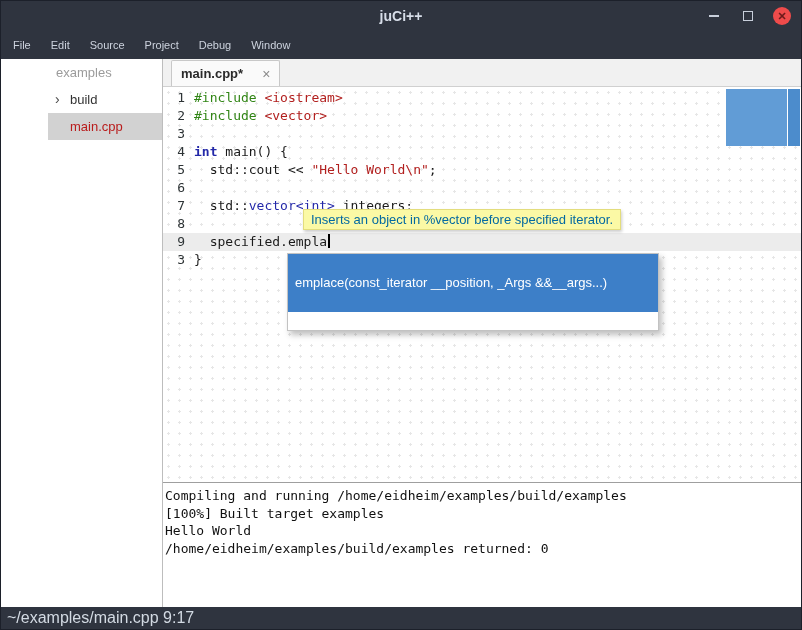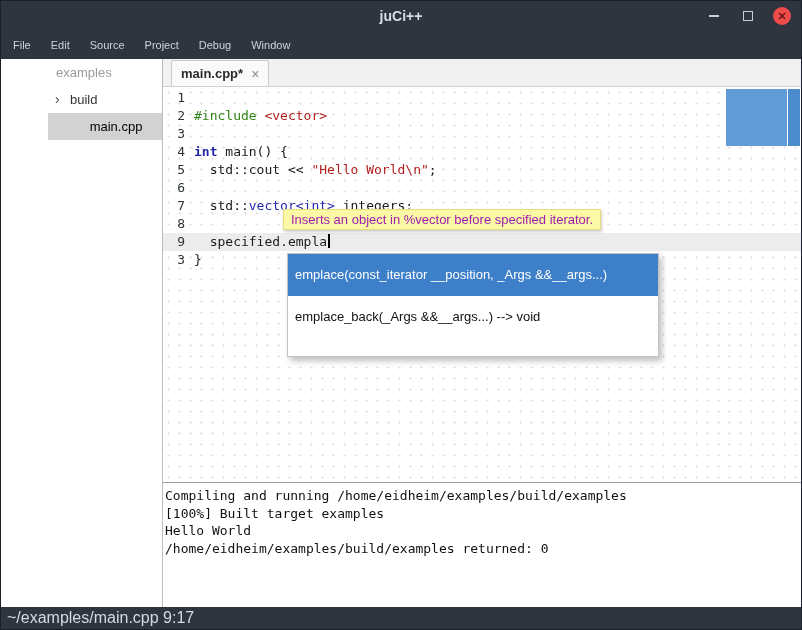--- a/index.html
+++ b/index.html
@@ -18,52 +18,52 @@
     color:rgba(40,0,0,0.65);font-size:11px;font-weight:bold;line-height:18px;text-align:center;}
   
   .menubar{height:28px;background:var(--titlebar-bg,#2f343f);display:flex;align-items:center;padding-left:2px;}
   .menu-item{color:#cdd3de;font-size:11px;padding:0 10px;line-height:28px;}
   
   .main{position:absolute;top:58px;left:0;right:0;bottom:22px;display:flex;}
   .sidebar{width:162px;min-width:162px;background:#fff;border-right:1px solid #bdbdbd;box-sizing:border-box;padding-left:47px;}
   .side-header{color:#9b9b9b;font-size:13px;padding:6px 8px 6px 8px;}
   .tree-row{position:relative;height:27px;display:flex;align-items:center;padding-left:22px;
     font-size:13px;color:#333;}
-  .tree-row.selected{background:var(--sidebar-selected-bg,#d2d2d2);color:#000000;justify-content:center;}
+  .tree-row.selected{background:var(--sidebar-selected-bg,#d2d2d2);color:#b91c1c;}
   .chev{position:absolute;left:7px;top:50%;transform:translateY(-54%);font-size:14px;color:#4a4a4a;}
   .right{flex:1;display:flex;flex-direction:column;min-width:0;}
   
   .tabbar{height:28px;background:#f1f1f1;border-bottom:1px solid #d0d0d0;display:flex;align-items:flex-end;box-sizing:border-box;}
   .tab{height:26px;margin-left:8px;padding:0 9px;background:#fafafa;border:1px solid #c8c8c8;border-bottom:none;
-    border-radius:2px 2px 0 0;display:flex;align-items:center;gap:8px;font-size:13px;font-weight:bold;color:#2a2a2a;box-sizing:border-box;}
+    border-radius:2px 2px 0 0;display:flex;align-items:center;gap:19px;font-size:13px;font-weight:bold;color:#2a2a2a;box-sizing:border-box;}
   .tab-close{color:#8a8a8a;font-weight:normal;font-size:14px;line-height:14px;}
   
   .editor{flex:1;position:relative;background:#fff;overflow:hidden;
     background-image:radial-gradient(#e6e6e6 1px, transparent 1.2px);background-size:11px 11px;}
   .code-lines{position:absolute;top:2px;left:0;right:0;
     font-family:"DejaVu Sans Mono", monospace;font-size:13px;line-height:18px;}
   .line{display:flex;height:18px;white-space:pre;}
   .line.current{background:var(--current-line-bg,#ececec);}
   .num{display:inline-block;width:22px;min-width:22px;text-align:right;padding-right:9px;color:#2e3436;}
   .code{white-space:pre;color:#1a1a1a;}
   .tok-pp{color:var(--syntax-preprocessor,#318515);}
   .tok-inc{color:var(--syntax-include-path,#b2201f);}
   .tok-kw{color:var(--syntax-keyword,#2328a8);font-weight:bold;}
   .tok-type{color:var(--syntax-type,#2328a8);}
   .tok-str{color:var(--syntax-string,#b2201f);}
   .tok-plain{color:#1a1a1a;}
   .cursor{display:inline-block;width:2px;height:14px;background:#000;vertical-align:-2px;margin-left:1px;}
   .overview{position:absolute;top:2px;right:14px;width:61px;height:57px;background:var(--minimap,#619cd6);}
   .vscroll{position:absolute;top:2px;right:1px;width:12px;height:57px;background:var(--minimap-scrollbar,#4c8ccc);}
-  .tooltip{position:absolute;left:120px;top:122px;background:var(--tooltip-bg,#fbf9a5);
-    border:1px solid #e3dd7d;padding:2px 7px;font-size:13px;color:#a21caf;white-space:nowrap;
+  .tooltip{position:absolute;left:140px;top:122px;background:var(--tooltip-bg,#fbf9a5);
+    border:1px solid #e3dd7d;padding:2px 7px;font-size:13px;color:#0369a1;white-space:nowrap;
     box-shadow:1px 2px 3px rgba(0,0,0,0.2);}
   .completion{position:absolute;left:124px;top:166px;width:372px;background:#fff;
     border:1px solid #c2c2c2;box-shadow:3px 4px 6px rgba(0,0,0,0.25);padding-bottom:18px;box-sizing:border-box;}
-  .cc-item{height:26px;line-height:26px;padding:8px 7px;font-size:13px;color:#111;
+  .cc-item{height:26px;line-height:26px;padding:16px 7px;font-size:13px;color:#111;
     white-space:nowrap;overflow:hidden;}
   .cc-item.selected{background:var(--selection-blue,#3d7fc8);color:#fff;}
   
   .terminal{height:125px;min-height:125px;border-top:1px solid #9f9f9f;background:#fff;
     font-family:"DejaVu Sans Mono", monospace;font-size:13px;line-height:17.5px;
     color:#111;padding:4px 2px 0 2px;box-sizing:border-box;overflow:hidden;}
   .tline{white-space:pre;}
   
   .statusbar{position:absolute;left:0;right:0;bottom:0;height:22px;background:var(--titlebar-bg,#2f343f);
     display:flex;align-items:center;padding-left:6px;color:#d3dae3;font-size:16px;}
@@ -112,37 +112,36 @@
     <div class="right">
       <div class="tabbar">
         <div class="tab">
           <span>main.cpp*</span>
           <span class="tab-close">×</span>
         </div>
       </div>
 
       <div class="editor">
         <div class="code-lines" id="code">
-            <div class="line"><span class="num">1</span></div>
+            <div class="line"><span class="num">1</span><span class="code"><span class="tok-pp">#include</span><span class="tok-plain"> </span><span class="tok-inc">&lt;iostream&gt;</span></span></div>
             <div class="line"><span class="num">2</span><span class="code"><span class="tok-pp">#include</span><span class="tok-plain"> </span><span class="tok-inc">&lt;vector&gt;</span></span></div>
             <div class="line"><span class="num">3</span><span class="code"></span></div>
             <div class="line"><span class="num">4</span><span class="code"><span class="tok-kw">int</span><span class="tok-plain"> main() {</span></span></div>
             <div class="line"><span class="num">5</span><span class="code"><span class="tok-plain">  std::cout &lt;&lt; </span><span class="tok-str">"Hello World\n"</span><span class="tok-plain">;</span></span></div>
             <div class="line"><span class="num">6</span><span class="code"></span></div>
             <div class="line"><span class="num">7</span><span class="code"><span class="tok-plain">  std::</span><span class="tok-type">vector&lt;int&gt;</span><span class="tok-plain"> integers;</span></span></div>
             <div class="line"><span class="num">8</span><span class="code"></span></div>
             <div class="line current"><span class="num">9</span><span class="code"><span class="tok-plain">  specified.empla</span><span class="cursor"></span></span></div>
             <div class="line"><span class="num">3</span><span class="code"><span class="tok-plain">}</span></span></div>
           </div>
         <div class="overview"></div>
         <div class="vscroll"></div>
         <div class="tooltip">Inserts an object in %vector before specified iterator.</div>
         <div class="completion" id="completion">
             <div class="cc-item selected">emplace(const_iterator __position, _Args &amp;&amp;__args...)</div>
-            <div class="cc-item">emplace_back(_Args &amp;&amp;__args...) --&gt; void</div>
           </div>
       </div>
 
       <div class="terminal" id="terminal">
           <div class="tline">Compiling and running /home/eidheim/examples/build/examples</div>
           <div class="tline">[100%] Built target examples</div>
           <div class="tline">Hello World</div>
           <div class="tline">/home/eidheim/examples/build/examples returned: 0</div>
         </div>
     </div>

